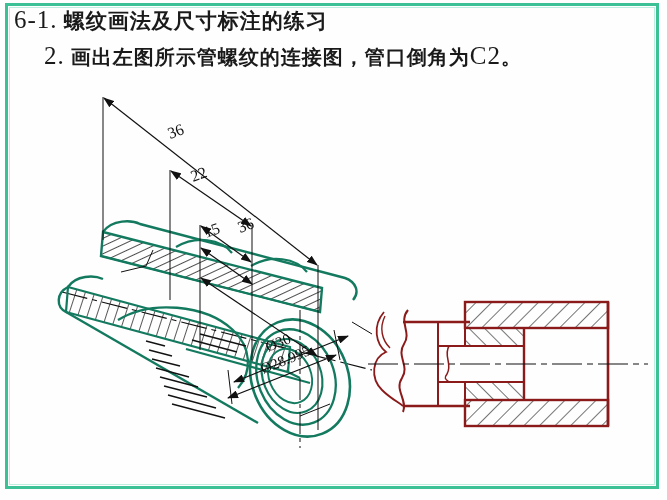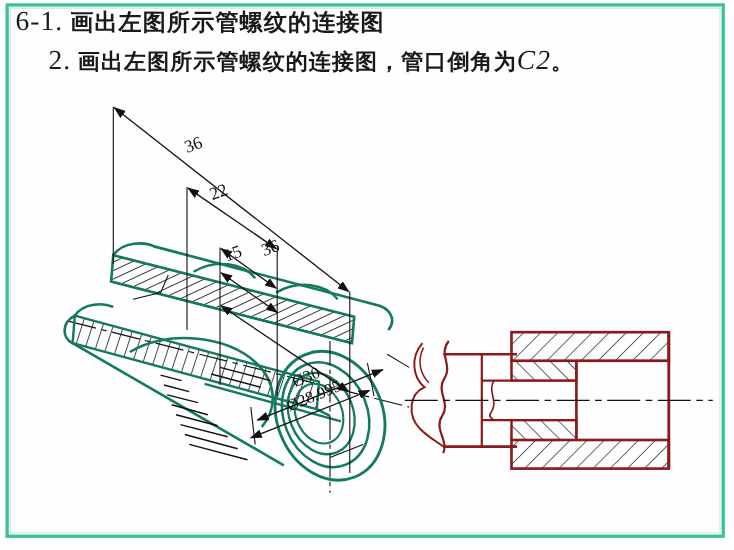--- a/index.html
+++ b/index.html
@@ -72,26 +72,26 @@
 </head>
 <body>
 
 <div id="page">
 
   <div id="frame"></div>
   <div id="frame-inner"></div>
 
   <div class="title-line" id="title-main">
     <span class="num">6-1.</span>
-    <span>画出左图所示管螺纹的连接图</span>
+    <span>螺纹画法及尺寸标注的练习</span>
   </div>
 
   <div class="title-line" id="title-sub">
     <span class="num">2.</span>
-    <span>画出左图所示管螺纹的连接图，管口倒角为</span><span class="num" style="font-style:italic;">C2</span><span>。</span>
+    <span>画出左图所示管螺纹的连接图，管口倒角为</span><span class="num" style="">C2</span><span>。</span>
   </div>
 
   <svg id="drawing" width="667" height="500" viewBox="0 0 667 500">
     <defs>
 
       <pattern id="hatchDense" width="7" height="7" patternTransform="rotate(65)" patternUnits="userSpaceOnUse">
         <line x1="0" y1="0" x2="0" y2="7" stroke="#111" stroke-width="1.5"></line>
       </pattern>
 
       <pattern id="hatchMed" width="9" height="9" patternTransform="rotate(18)" patternUnits="userSpaceOnUse">

